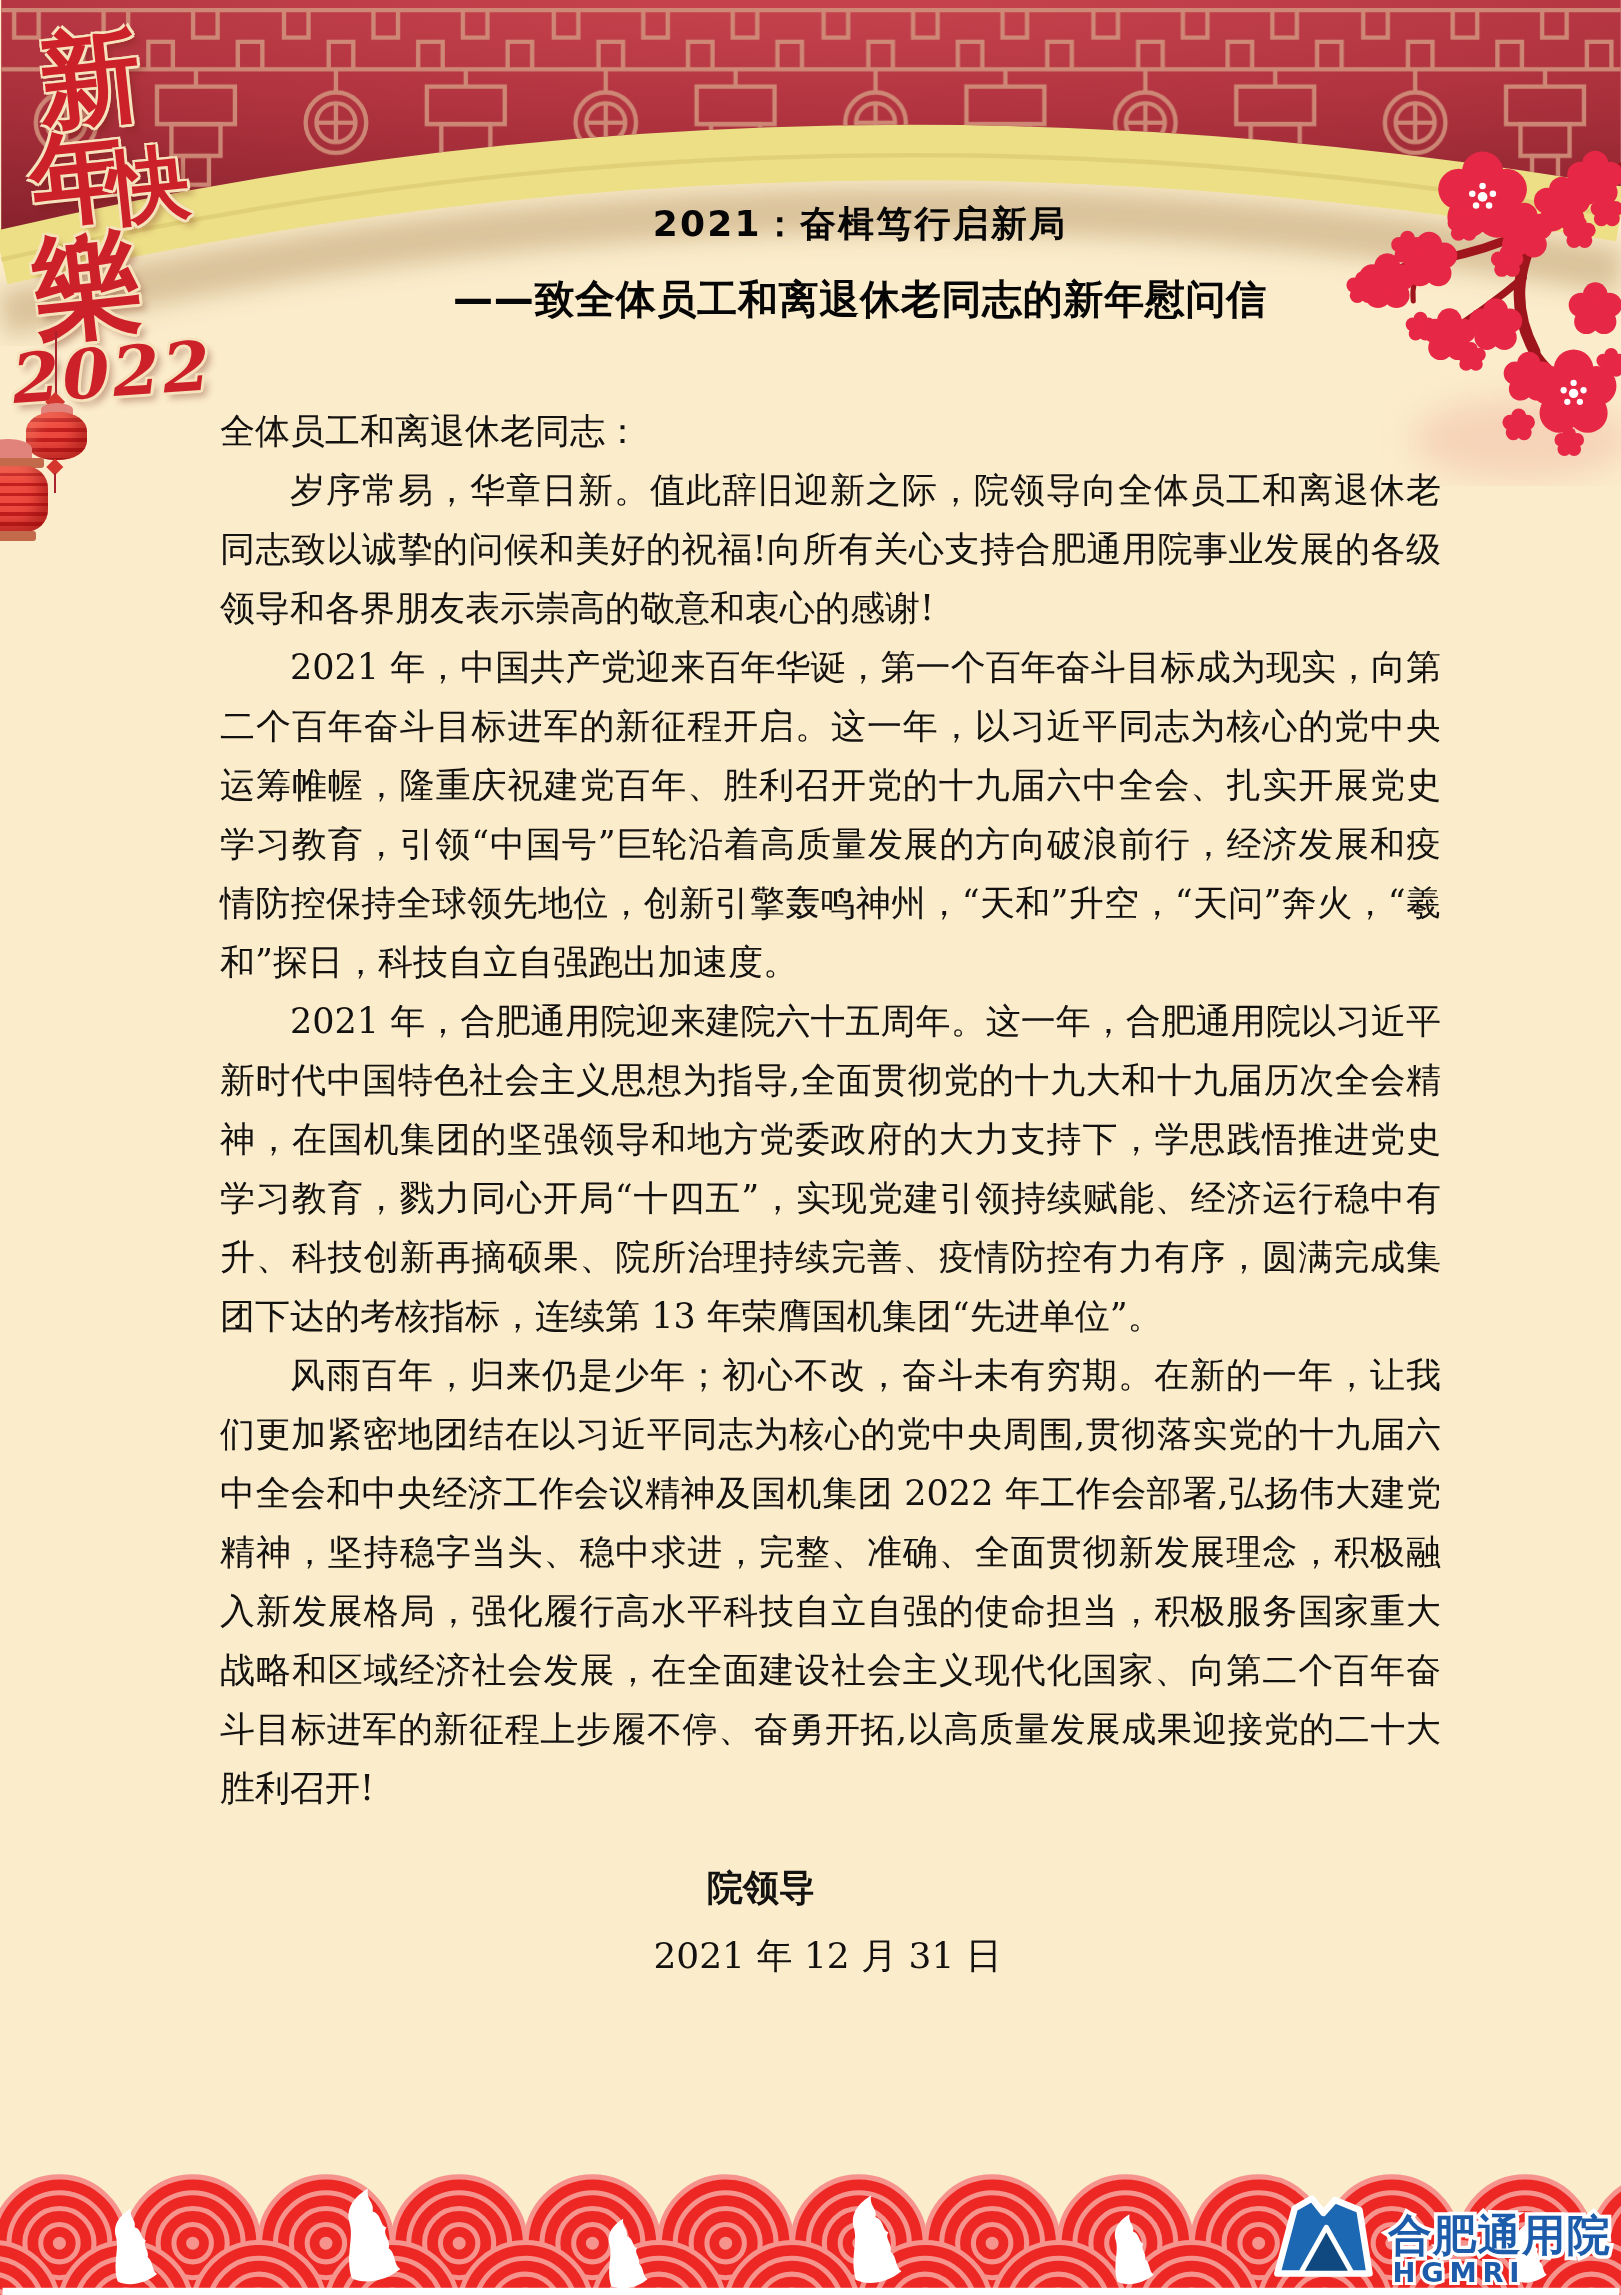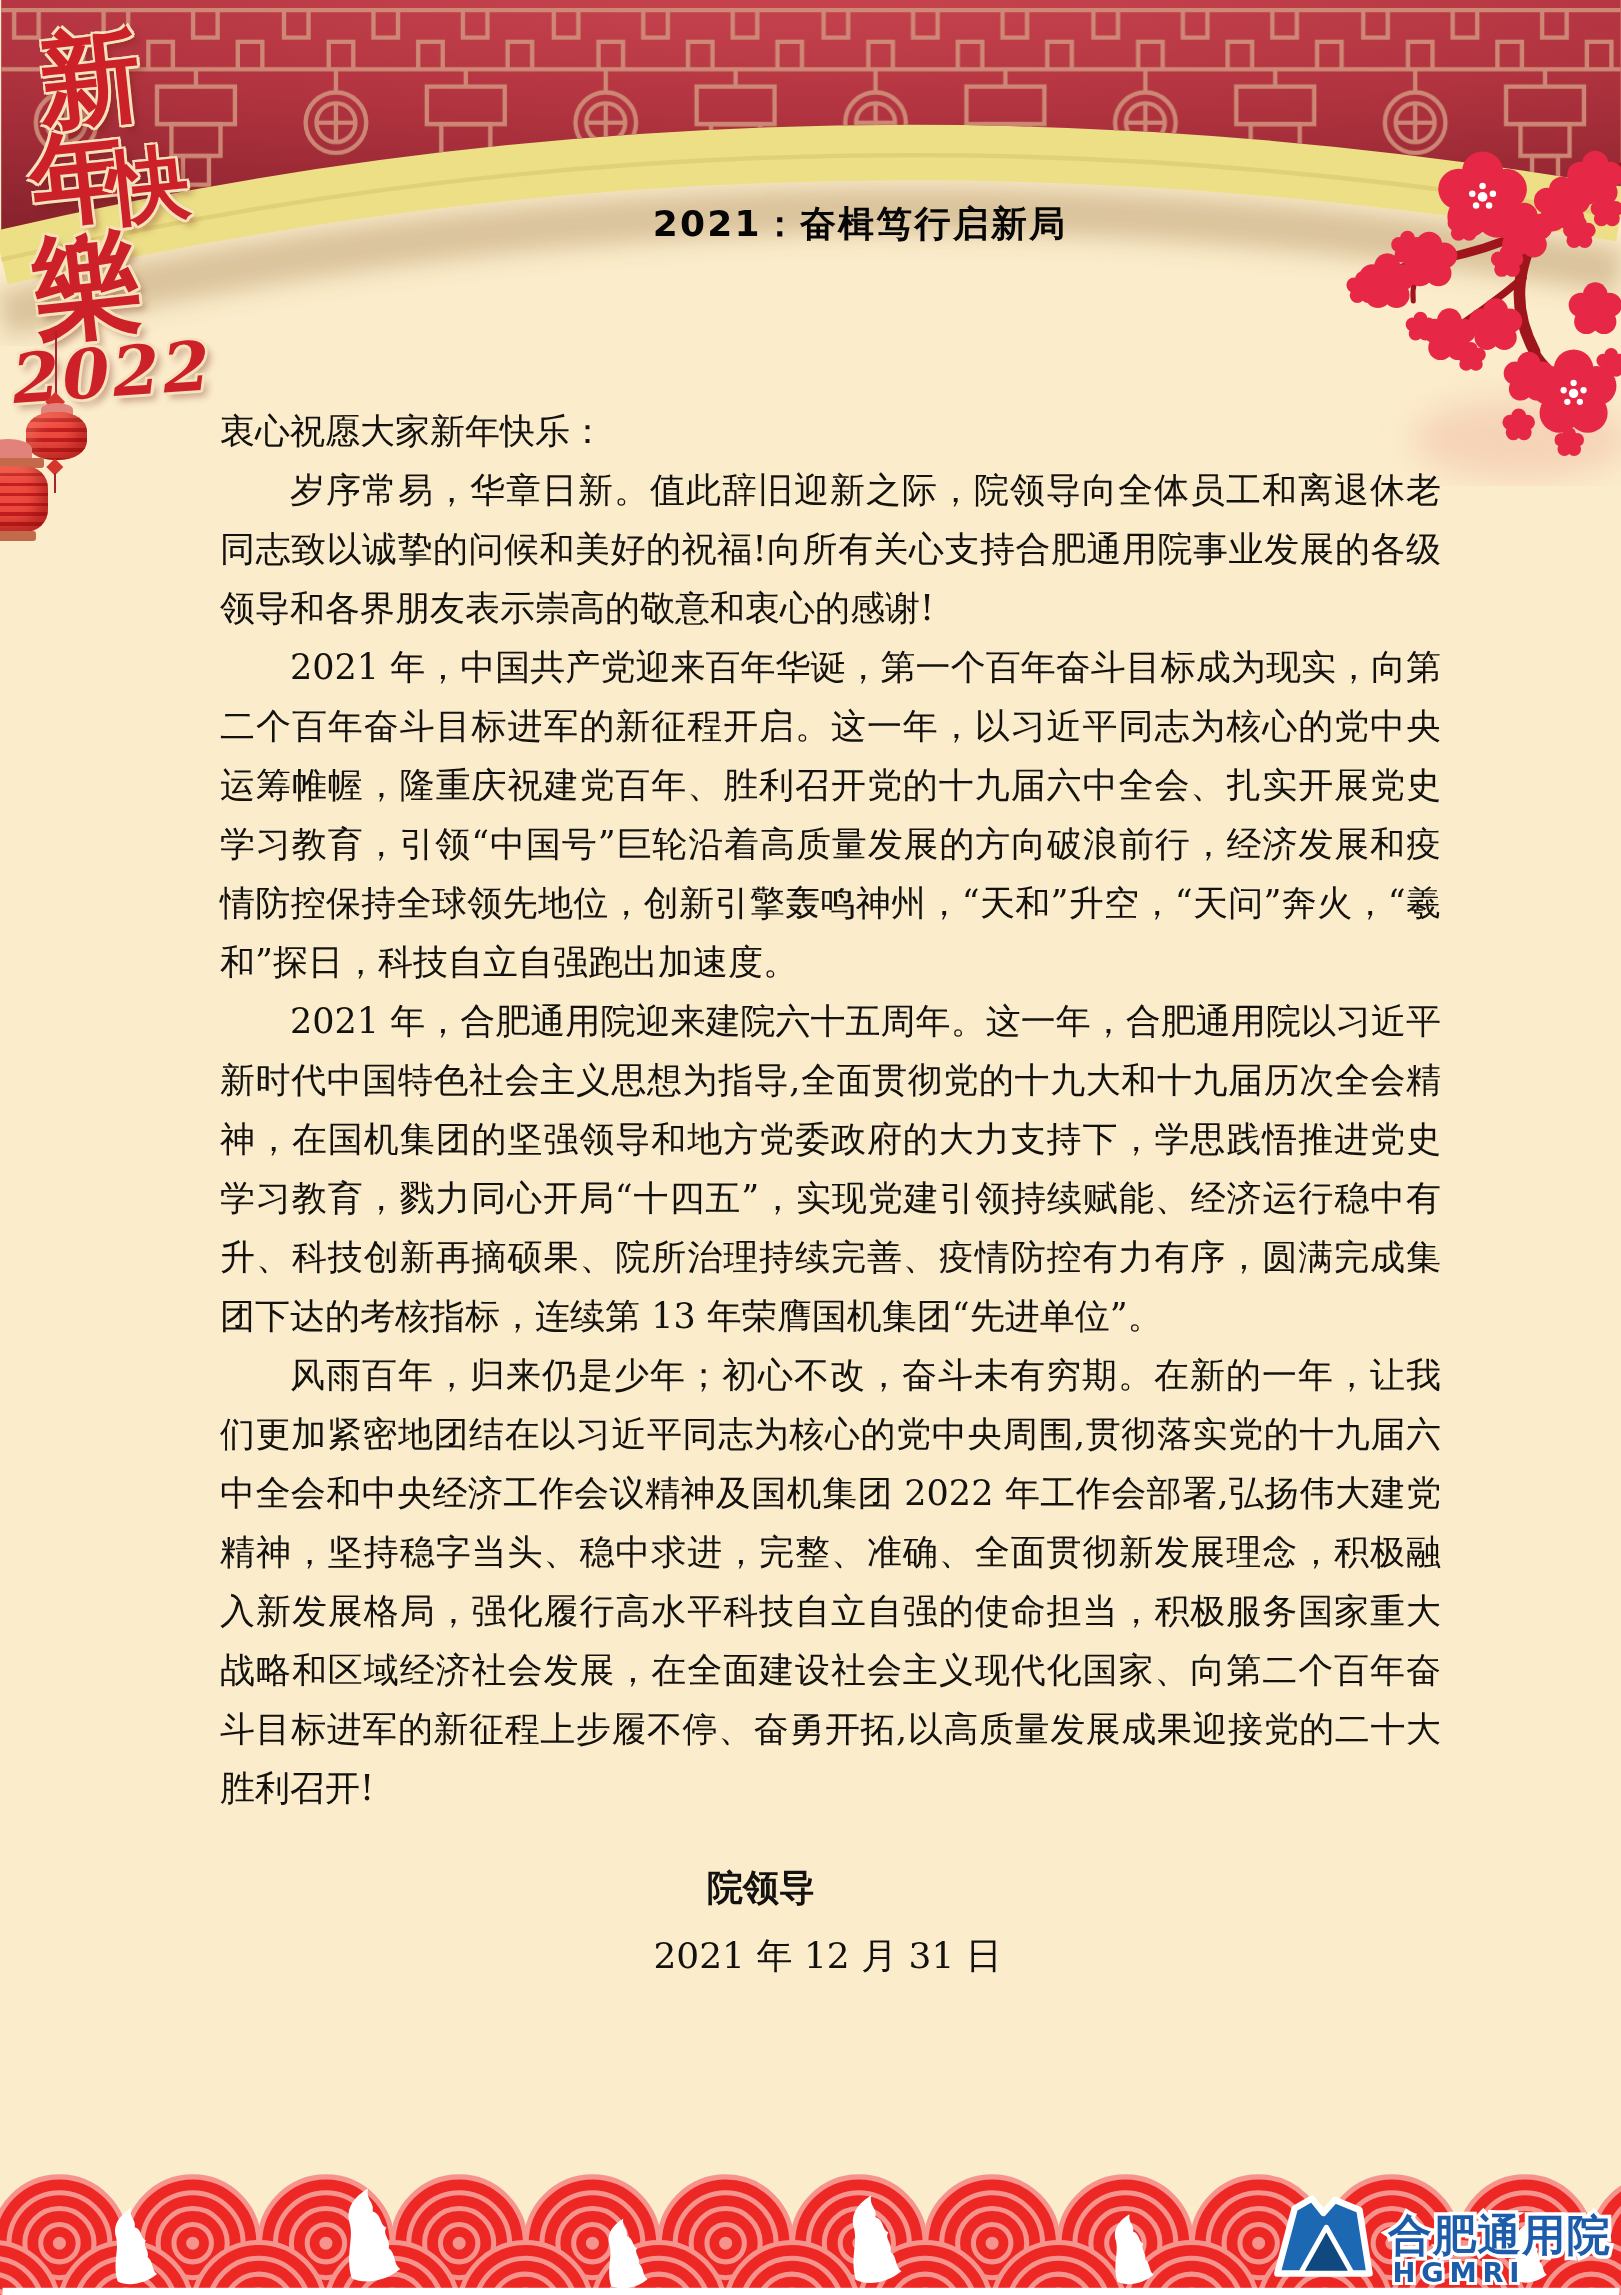--- a/index.html
+++ b/index.html
@@ -190,24 +190,25 @@
     <div class="lantern lb">
       <div class="ldome"></div>
         <div class="lcap lcap1"></div>
         <div class="lbody"></div>
         <div class="lcap lcap2"></div>
     </div>
   </div>
 
   <div class="titles">
     <div class="t1">2021：奋楫笃行启新局</div>
+    <div class="t3">——致全体员工和离退休老同志的新年慰问信</div>
   </div>
 
   <div class="letter">
-    <p class="salut">衷心祝愿大家新年快乐：</p>
+    <p class="salut">全体员工和离退休老同志：</p>
     <p>岁序常易，华章日新。值此辞旧迎新之际，院领导向全体员工和离退休老同志致以诚挚的问候和美好的祝福!向所有关心支持合肥通用院事业发展的各级领导和各界朋友表示崇高的敬意和衷心的感谢!</p>
     <p>2021 年，中国共产党迎来百年华诞，第一个百年奋斗目标成为现实，向第二个百年奋斗目标进军的新征程开启。这一年，以习近平同志为核心的党中央运筹帷幄，隆重庆祝建党百年、胜利召开党的十九届六中全会、扎实开展党史学习教育，引领“中国号”巨轮沿着高质量发展的方向破浪前行，经济发展和疫情防控保持全球领先地位，创新引擎轰鸣神州，“天和”升空，“天问”奔火，“羲和”探日，科技自立自强跑出加速度。</p>
     <p>2021 年，合肥通用院迎来建院六十五周年。这一年，合肥通用院以习近平新时代中国特色社会主义思想为指导,全面贯彻党的十九大和十九届历次全会精神，在国机集团的坚强领导和地方党委政府的大力支持下，学思践悟推进党史学习教育，戮力同心开局“十四五”，实现党建引领持续赋能、经济运行稳中有升、科技创新再摘硕果、院所治理持续完善、疫情防控有力有序，圆满完成集团下达的考核指标，连续第 13 年荣膺国机集团“先进单位”。</p>
     <p>风雨百年，归来仍是少年；初心不改，奋斗未有穷期。在新的一年，让我们更加紧密地团结在以习近平同志为核心的党中央周围,贯彻落实党的十九届六中全会和中央经济工作会议精神及国机集团 2022 年工作会部署,弘扬伟大建党精神，坚持稳字当头、稳中求进，完整、准确、全面贯彻新发展理念，积极融入新发展格局，强化履行高水平科技自立自强的使命担当，积极服务国家重大战略和区域经济社会发展，在全面建设社会主义现代化国家、向第二个百年奋斗目标进军的新征程上步履不停、奋勇开拓,以高质量发展成果迎接党的二十大胜利召开!</p>
     <div class="sign">院领导</div>
     <div class="date">2021 年 12 月 31 日</div>
   </div>
 
   <svg class="ftr-svg" width="1622" height="121" viewBox="0 0 2245 168">
     <defs>

